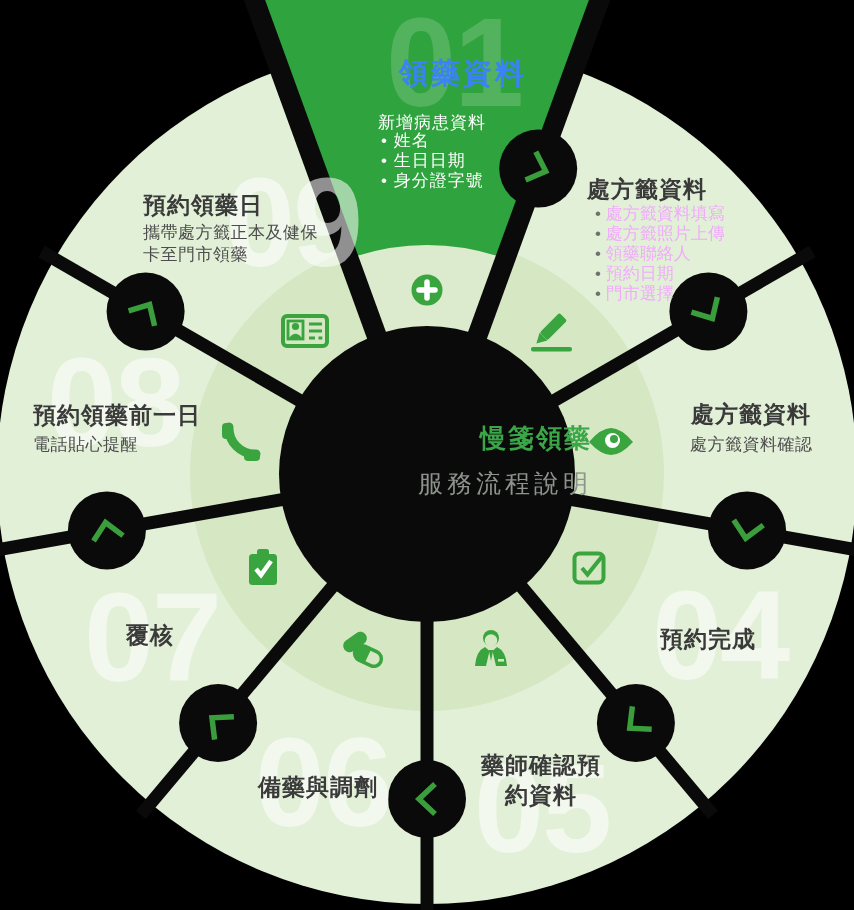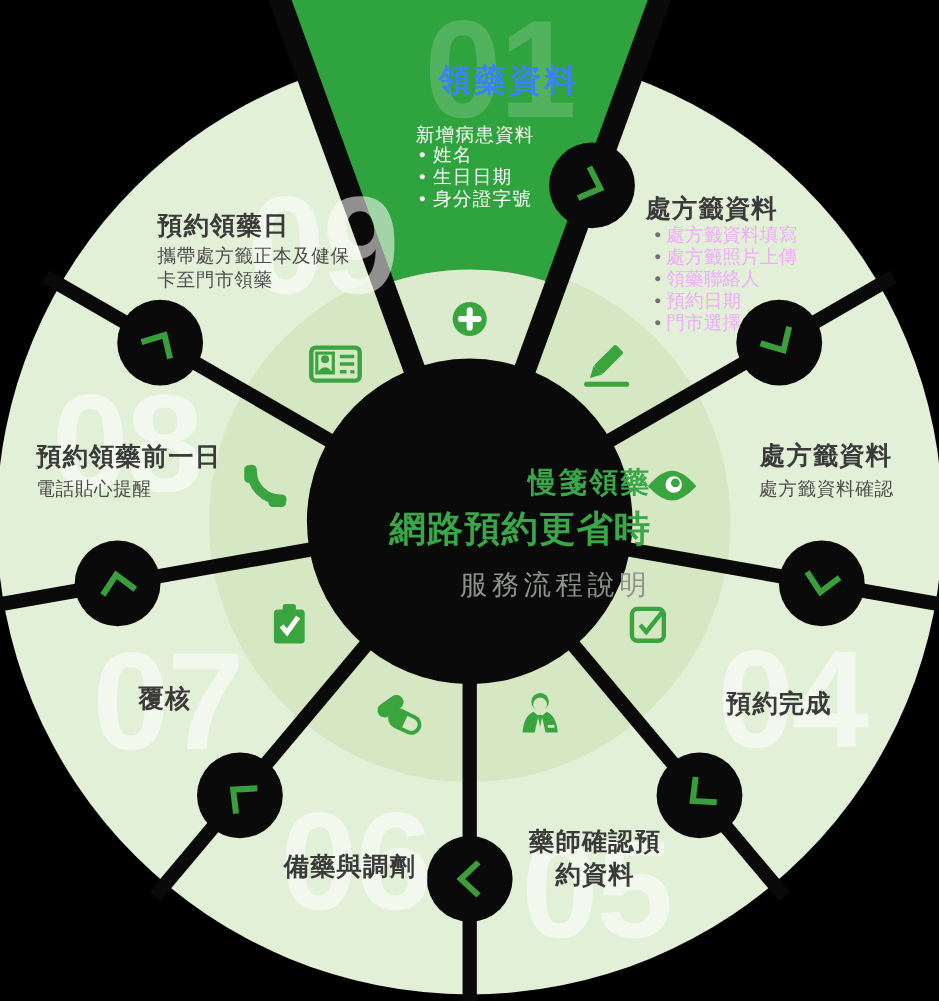--- a/index.html
+++ b/index.html
@@ -204,17 +204,16 @@
     <div class="seg-sub" style="left:33px;top:433px;">電話貼心提醒</div>
   </div>
 
   <div>
     <div class="seg-title" style="left:143px;top:190px;">預約領藥日</div>
     <div class="seg-sub" style="left:143px;top:222px;width:186px;line-height:22px;word-break:break-all;">攜帶處方籤正本及健保卡至門市領藥</div>
   </div>
 
   <div class="center-text">
     <div class="center-brand">慢箋領藥</div>
-    <div class="center-headline">網路預約更省時</div>
     <div class="center-sub">服務流程說明</div>
   </div>
 
 </div>
 
 </body></html>

